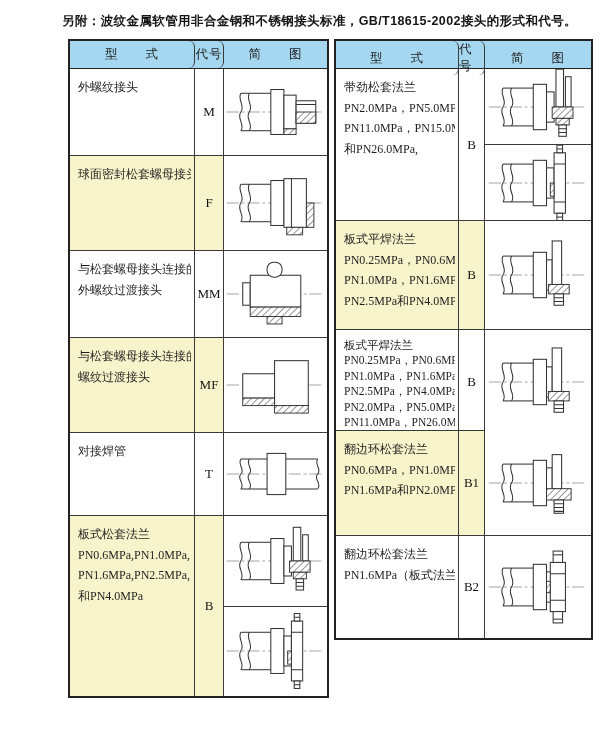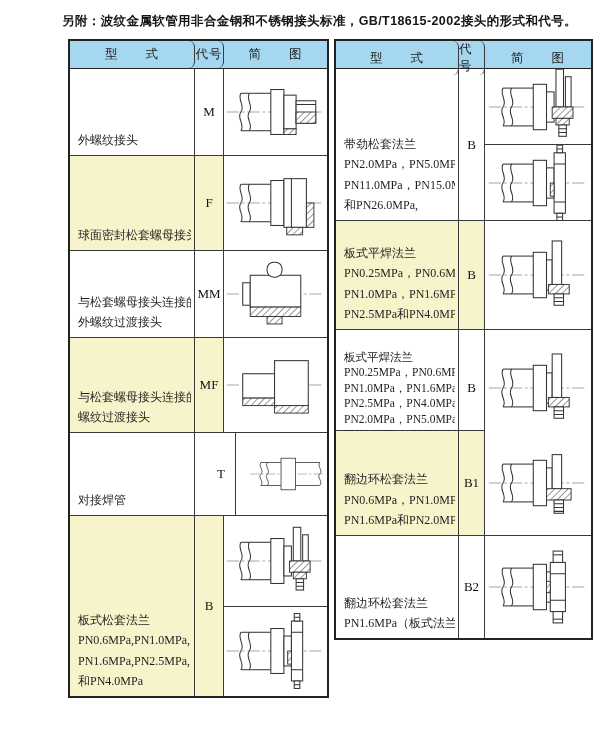--- a/index.html
+++ b/index.html
@@ -23,22 +23,22 @@
   .thead{display:grid;height:27px;background:var(--header-bg,#a6d7f0);border-bottom:1.5px solid #222;}
   .tbl-left .thead,.tbl-left .row{grid-template-columns:125px 29px 1fr;}
   .tbl-right .thead,.tbl-right .row{grid-template-columns:123px 26px 1fr;}
   .cell{border-right:1px solid #3a3a3a;box-sizing:border-box;min-width:0;}
   .cell.last{border-right:none;}
   .th{display:flex;align-items:center;justify-content:center;
       font-size:12.5px;color:#1c1c1c;letter-spacing:1px;border-radius:6px;}
   .row{display:grid;border-bottom:1px solid #3a3a3a;box-sizing:border-box;}
   .row:last-child{border-bottom:none;}
   .type-cell{
-    display:flex;flex-direction:column;justify-content:flex-end;
-    padding:20px 3px 4px 8px;font-size:12px;line-height:1.72;color:#1e1e1e;
+    display:flex;flex-direction:column;justify-content:flex-start;
+    padding:8px 3px 4px 8px;font-size:12px;line-height:1.72;color:#1e1e1e;
   }
   .type-cell.tight{line-height:1.34;font-size:11.5px;}
   .type-line{white-space:nowrap;overflow:hidden;}
   .code-cell{display:flex;align-items:center;justify-content:center;font-size:13px;color:#111;}
   .row.hl .type-cell,.row.hl .code-cell{background:var(--highlight-bg,#f7f4cb);}
   .dia-cell{display:flex;flex-direction:column;background:#fff;}
   .dia-sub{flex:1 1 0;display:flex;align-items:center;justify-content:center;overflow:hidden;}
   .dia-sub + .dia-sub{border-top:1px solid #3a3a3a;}
   svg.dgm{display:block;}
   .defs-holder{position:absolute;width:0;height:0;overflow:hidden;}
@@ -140,21 +140,21 @@
               <svg class="dgm" width="104" height="80" viewBox="0 0 110 84">
                 <line x1="3" y1="42" x2="107" y2="42" stroke="#777" stroke-width="0.7" stroke-dasharray="13 3 3 3"></line>
                 <rect x="20" y="30" width="34" height="26" fill="#fff" stroke="#333" stroke-width="1.1"></rect>
                 <rect x="54" y="16" width="36" height="48" fill="#fff" stroke="#333" stroke-width="1.1"></rect>
                 <rect x="20" y="56" width="34" height="8" fill="url(#hatch)" stroke="#333" stroke-width="1"></rect>
                 <rect x="54" y="64" width="36" height="8" fill="url(#hatch)" stroke="#333" stroke-width="1"></rect>
               </svg>
             </div>
           </div>
         </div>
-        <div class="row" style="height: 83px; gap: 12px;">
+        <div class="row" style="height: 83px;">
           <div class="cell type-cell">
             <div class="type-line">对接焊管</div>
           </div>
           <div class="cell code-cell">T</div>
           <div class="cell dia-cell last">
             <div class="dia-sub">
               <svg class="dgm" width="104" height="80" viewBox="0 0 110 84">
                 <line x1="3" y1="42" x2="107" y2="42" stroke="#777" stroke-width="0.7" stroke-dasharray="13 3 3 3"></line>
                 <path d="M18,26 H46" fill="none" stroke="#333" stroke-width="1.1"></path>
                 <path d="M18,58 H46" fill="none" stroke="#333" stroke-width="1.1"></path>

